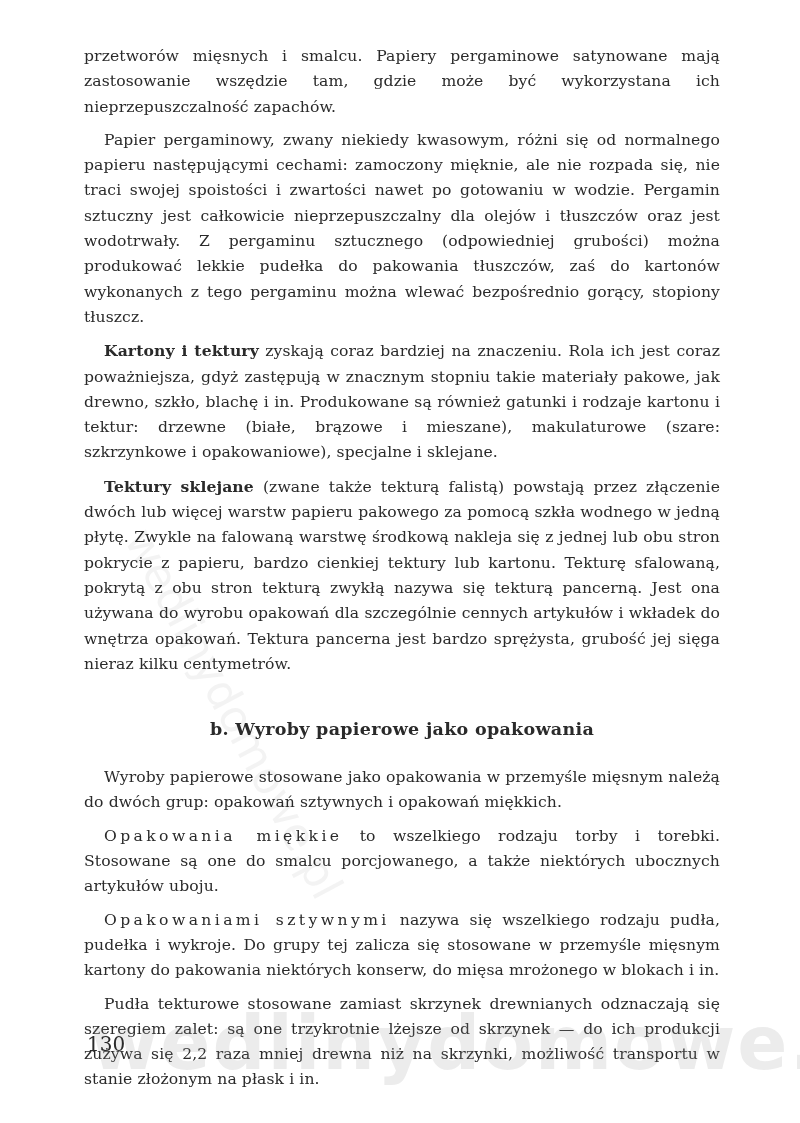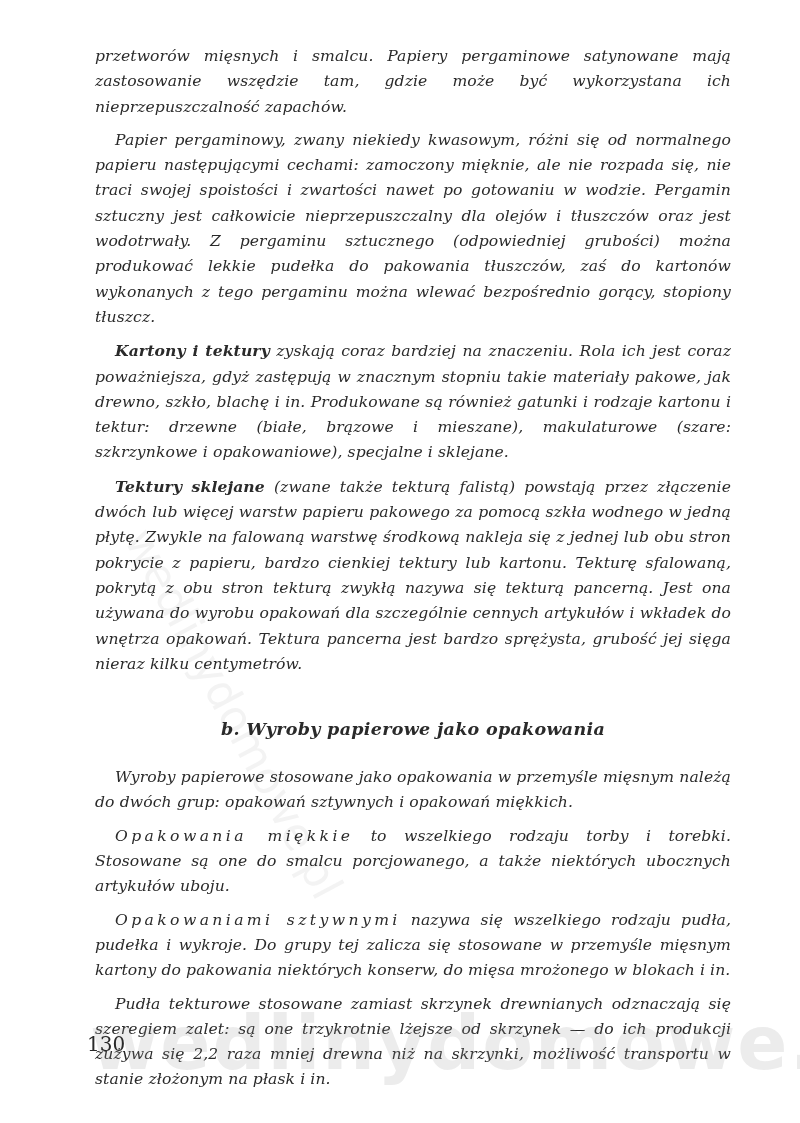--- a/index.html
+++ b/index.html
@@ -6,23 +6,22 @@
   body {
     width: 800px; height: 1123px;
     background: #ffffff;
     position: relative;
     overflow: hidden;
     font-family: "DejaVu Serif", "Liberation Serif", serif;
     color: #2a2a2a;
   }
   .page {
     position: absolute;
-    left: 95px; top: 44px;
+    left: 84px; top: 44px;
     width: 636px;
-    font-style: italic;
   }
   p {
     margin: 0 0 8px 0;
     font-size: 15.6px;
     line-height: 25.3px;
     text-align: justify;
     text-indent: 20px;
     letter-spacing: 0.1px;
   }
   p.first { text-indent: 0; }

